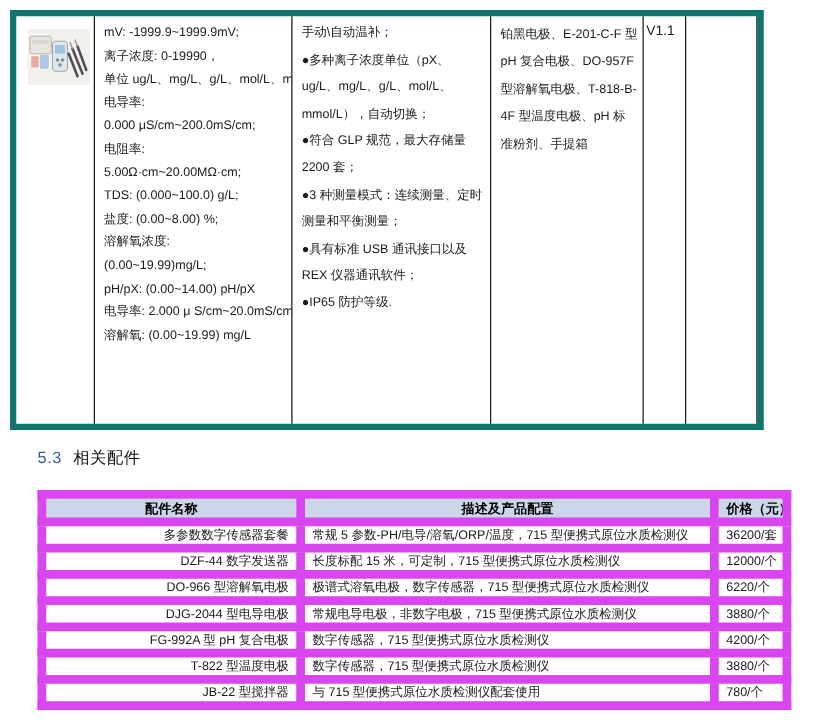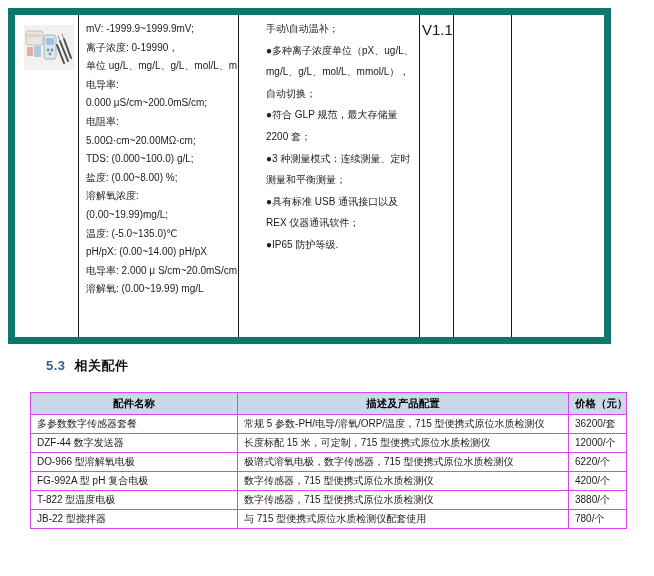--- a/index.html
+++ b/index.html
@@ -4,62 +4,62 @@
 <style>
   html,body{margin:0;padding:0;background:#ffffff;}
   body{
     width:654px;height:576px;position:relative;overflow:hidden;
     font-family:"Liberation Sans","DejaVu Sans",sans-serif;
     color:#1a1a1a;-webkit-font-smoothing:antialiased;
   }
   
   .spec-table{
     position:absolute;left:8px;top:8px;width:603px;height:336px;
-    display:flex;border:7px solid #0f766e;box-sizing:border-box;background:#fff;
+    display:flex;border:5px solid #0f766e;box-sizing:border-box;background:#fff;
   }
   .spec-col{box-sizing:border-box;border-right:1px solid #1a1a1a;overflow:hidden;}
   .spec-col:last-child{border-right:none;}
   .c1{width:64px;}
   .c2{width:160px;padding:5px 4px 0 7px;font-size:10px;}
-  .c3{width:161px;padding:3px 4px 0 7px;font-size:10px;margin-left:20px;}
+  .c3{width:161px;padding:3px 4px 0 7px;font-size:10px;}
   .c4{width:123px;padding:4px 4px 0 7px;font-size:10px;}
-  .c5{width:34px;padding:6px 2px 0 2px;font-size:15px;}
+  .c5{width:34px;padding:6px 2px 0 2px;font-size:11px;}
   .c6{width:58px;}
   .c7{flex:1;}
   .c2 .ln{height:18.6px;line-height:18.6px;white-space:nowrap;}
   .c3 .para{line-height:21.6px;margin:0;}
   .c4 .para{line-height:22px;margin:0;}
   .photo-wrap{padding:10px 5px 0 9px;}
   .photo{display:block;}
   
   .heading{
-    position:absolute;left:46px;top:357px;font-size:13px;font-weight:bold;
+    position:absolute;left:30px;top:357px;font-size:13px;font-weight:normal;
     letter-spacing:0.5px;
     text-align:right;
   }
   .heading .num{color:#365f91;margin-right:9px;}
   .heading .ttl{color:#111;}
   
   .acc-table{
     position:absolute;left:30px;top:392px;width:596px;
     border-collapse:collapse;table-layout:fixed;font-size:10px;
   }
   .acc-table th,.acc-table td{
-    border:1px solid #d946ef;box-sizing:border-box;padding:0 6px;
+    border:7px solid #d946ef;box-sizing:border-box;padding:0 6px;
     overflow:hidden;white-space:nowrap;
   }
   .acc-table th{
     background:#ccd8ea;font-weight:bold;height:22px;text-align:center;
     font-size:10.5px;color:#000;
   }
   .acc-table td{height:19px;}
   .col-name{width:207px;}
   .col-desc{width:331px;}
   .col-price{width:58px;}
-  td.cell-name{text-align:left;}
+  td.cell-name{text-align:right;}
   td.cell-desc{text-align:left;}
   td.cell-price{text-align:left;}
 </style>
 </head>
 <body>
 
 <div class="spec-table">
 
   <div class="spec-col c1">
     <div class="photo-wrap">
@@ -96,35 +96,37 @@
     <div class="ln">离子浓度: 0-19990，</div>
     <div class="ln">单位 ug/L、mg/L、g/L、mol/L、mmol/L;</div>
     <div class="ln">电导率:</div>
     <div class="ln">0.000 μS/cm~200.0mS/cm;</div>
     <div class="ln">电阻率:</div>
     <div class="ln">5.00Ω·cm~20.00MΩ·cm;</div>
     <div class="ln">TDS: (0.000~100.0) g/L;</div>
     <div class="ln">盐度: (0.00~8.00) %;</div>
     <div class="ln">溶解氧浓度:</div>
     <div class="ln">(0.00~19.99)mg/L;</div>
-    <div class="ln">温度: (-5.0~135.0)℃</div>
     <div class="ln">pH/pX: (0.00~14.00) pH/pX</div>
     <div class="ln">电导率: 2.000 μ S/cm~20.0mS/cm</div>
     <div class="ln">溶解氧: (0.00~19.99) mg/L</div>
   </div>
 
   <div class="spec-col c3">
     <p class="para">手动\自动温补；</p>
     <p class="para">●多种离子浓度单位（pX、ug/L、mg/L、g/L、mol/L、mmol/L），自动切换；</p>
     <p class="para">●符合 GLP 规范，最大存储量 2200 套；</p>
     <p class="para">●3 种测量模式：连续测量、定时测量和平衡测量；</p>
     <p class="para">●具有标准 USB 通讯接口以及 REX 仪器通讯软件；</p>
     <p class="para">●IP65 防护等级.</p>
   </div>
 
+  <div class="spec-col c4">
+    <p class="para">铂黑电极、E-201-C-F 型 pH 复合电极、DO-957F 型溶解氧电极、T-818-B-4F 型温度电极、pH 标准粉剂、手提箱</p>
+  </div>
 
   <div class="spec-col c5">
     <span>V1.1</span>
   </div>
 
   <div class="spec-col c6"></div>
   <div class="spec-col c7"></div>
 </div>
 
 <div class="heading">
@@ -154,20 +156,25 @@
       <td class="cell-name">DZF-44 数字发送器</td>
       <td class="cell-desc">长度标配 15 米，可定制，715 型便携式原位水质检测仪</td>
       <td class="cell-price">12000/个</td>
     </tr>
     <tr>
       <td class="cell-name">DO-966 型溶解氧电极</td>
       <td class="cell-desc">极谱式溶氧电极，数字传感器，715 型便携式原位水质检测仪</td>
       <td class="cell-price">6220/个</td>
     </tr>
     <tr>
+      <td class="cell-name">DJG-2044 型电导电极</td>
+      <td class="cell-desc">常规电导电极，非数字电极，715 型便携式原位水质检测仪</td>
+      <td class="cell-price">3880/个</td>
+    </tr>
+    <tr>
       <td class="cell-name">FG-992A 型 pH 复合电极</td>
       <td class="cell-desc">数字传感器，715 型便携式原位水质检测仪</td>
       <td class="cell-price">4200/个</td>
     </tr>
     <tr>
       <td class="cell-name">T-822 型温度电极</td>
       <td class="cell-desc">数字传感器，715 型便携式原位水质检测仪</td>
       <td class="cell-price">3880/个</td>
     </tr>
     <tr>

